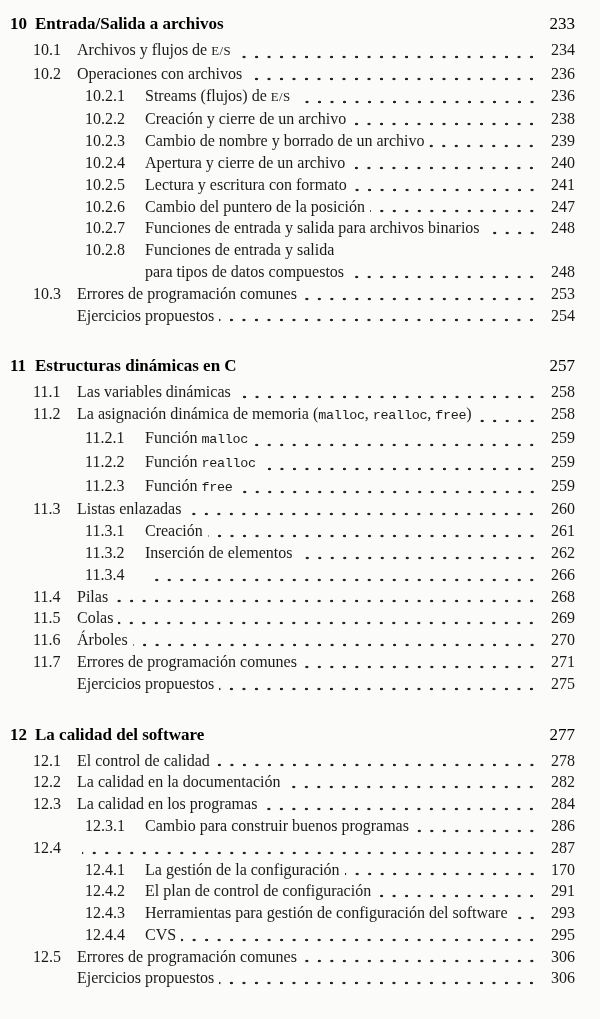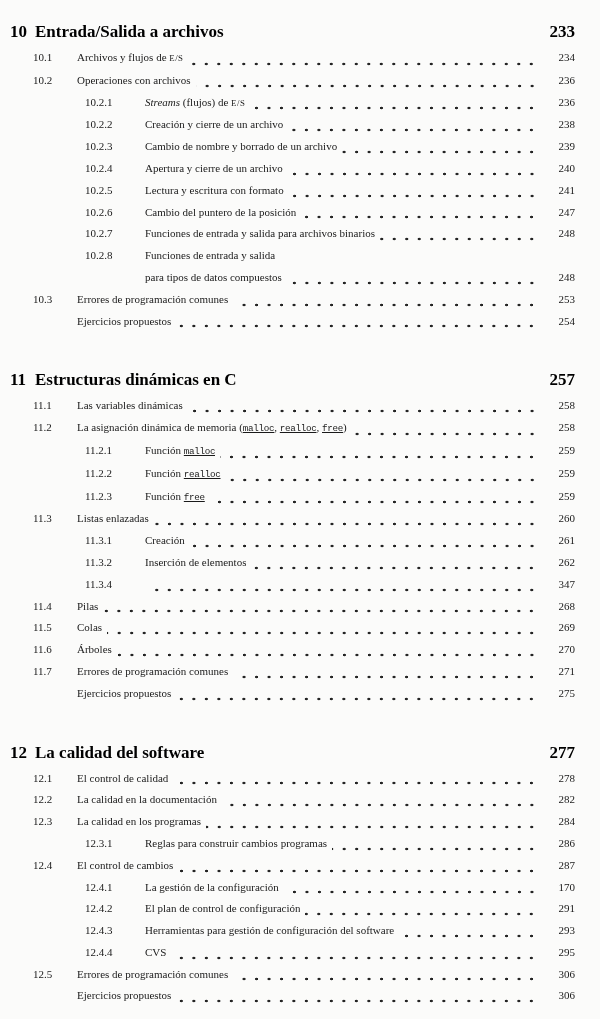--- a/index.html
+++ b/index.html
@@ -14,33 +14,33 @@
     box-sizing: border-box;
     width: 600px; height: 989px;
     padding: 12px 25px 10px 10px;
   }
   .chapter { margin-top: 28px; }
   .chapter:first-child { margin-top: 0; }
 
   .row {
     display: flex;
     align-items: baseline;
-    font-size: 11px;
+    font-size: 16px;
     line-height: 21.8px;
     white-space: nowrap;
   }
   .chapter-row {
     font-size: 17px;
     line-height: 24px;
     font-weight: bold;
     color: #000;
     margin-bottom: 3px;
   }
   .chapter-row .num { width: 25px; flex: 0 0 auto; }
-  .chapter-row .page-num { font-weight: bold; margin-top: 8px; }
+  .chapter-row .page-num { font-weight: normal; }
 
   .row.lvl1  { padding-left: 23px; }
   .row.lvl1 .num { width: 44px; flex: 0 0 auto; }
   .row.lvl2  { padding-left: 75px; }
   .row.lvl2 .num { width: 60px; flex: 0 0 auto; }
   .row.unnum { padding-left: 67px; }
   .row.cont  { padding-left: 135px; }
 
   .title { flex: 0 1 auto; overflow: hidden; }
 
@@ -54,23 +54,23 @@
     background-size: 12.5px 4px;
     background-repeat: repeat-x;
     background-position: right 0 bottom 4px;
   }
   .page-num {
     flex: 0 0 auto;
     min-width: 28px;
     text-align: right;
   }
 
-  .it   { font-style: italic; }
+  .it   { }
   .sc   { font-size: 0.8em; letter-spacing: 0.5px; }
-  .mono { font-family: "Liberation Mono", "DejaVu Sans Mono", monospace; font-size: 0.84em; letter-spacing: -0.3px; text-decoration: underline; }
+  .mono { font-family: "Liberation Mono", "DejaVu Sans Mono", monospace; font-size: 0.84em; letter-spacing: -0.3px; }
 </style>
 </head>
 <body>
 
 <div class="page">
   <div id="toc-root">
       <section class="chapter">
         <div class="row chapter-row">
           <span class="num">10</span>
           <span class="title">Entrada/Salida a archivos</span>
@@ -204,21 +204,21 @@
         </div>
         <div class="row lvl2">
           <span class="num">11.3.2</span>
           <span class="title"><span>Inserción de elementos</span></span>
           <span class="dots"></span>
           <span class="page-num">262</span>
         </div>
         <div class="row lvl2">
           <span class="num">11.3.4</span>
           <span class="dots"></span>
-          <span class="page-num">347</span>
+          <span class="page-num">266</span>
         </div>
         <div class="row lvl1">
           <span class="num">11.4</span>
           <span class="title"><span>Pilas</span></span>
           <span class="dots"></span>
           <span class="page-num">268</span>
         </div>
         <div class="row lvl1">
           <span class="num">11.5</span>
           <span class="title"><span>Colas</span></span>
@@ -263,27 +263,26 @@
           <span class="page-num">282</span>
         </div>
         <div class="row lvl1">
           <span class="num">12.3</span>
           <span class="title"><span>La calidad en los programas</span></span>
           <span class="dots"></span>
           <span class="page-num">284</span>
         </div>
         <div class="row lvl2">
           <span class="num">12.3.1</span>
-          <span class="title"><span>Reglas para construir cambios programas</span></span>
+          <span class="title"><span>Cambio para construir buenos programas</span></span>
           <span class="dots"></span>
           <span class="page-num">286</span>
         </div>
         <div class="row lvl1">
           <span class="num">12.4</span>
-          <span class="title"><span>El control de cambios</span></span>
           <span class="dots"></span>
           <span class="page-num">287</span>
         </div>
         <div class="row lvl2">
           <span class="num">12.4.1</span>
           <span class="title"><span>La gestión de la configuración</span></span>
           <span class="dots"></span>
           <span class="page-num">170</span>
         </div>
         <div class="row lvl2">

